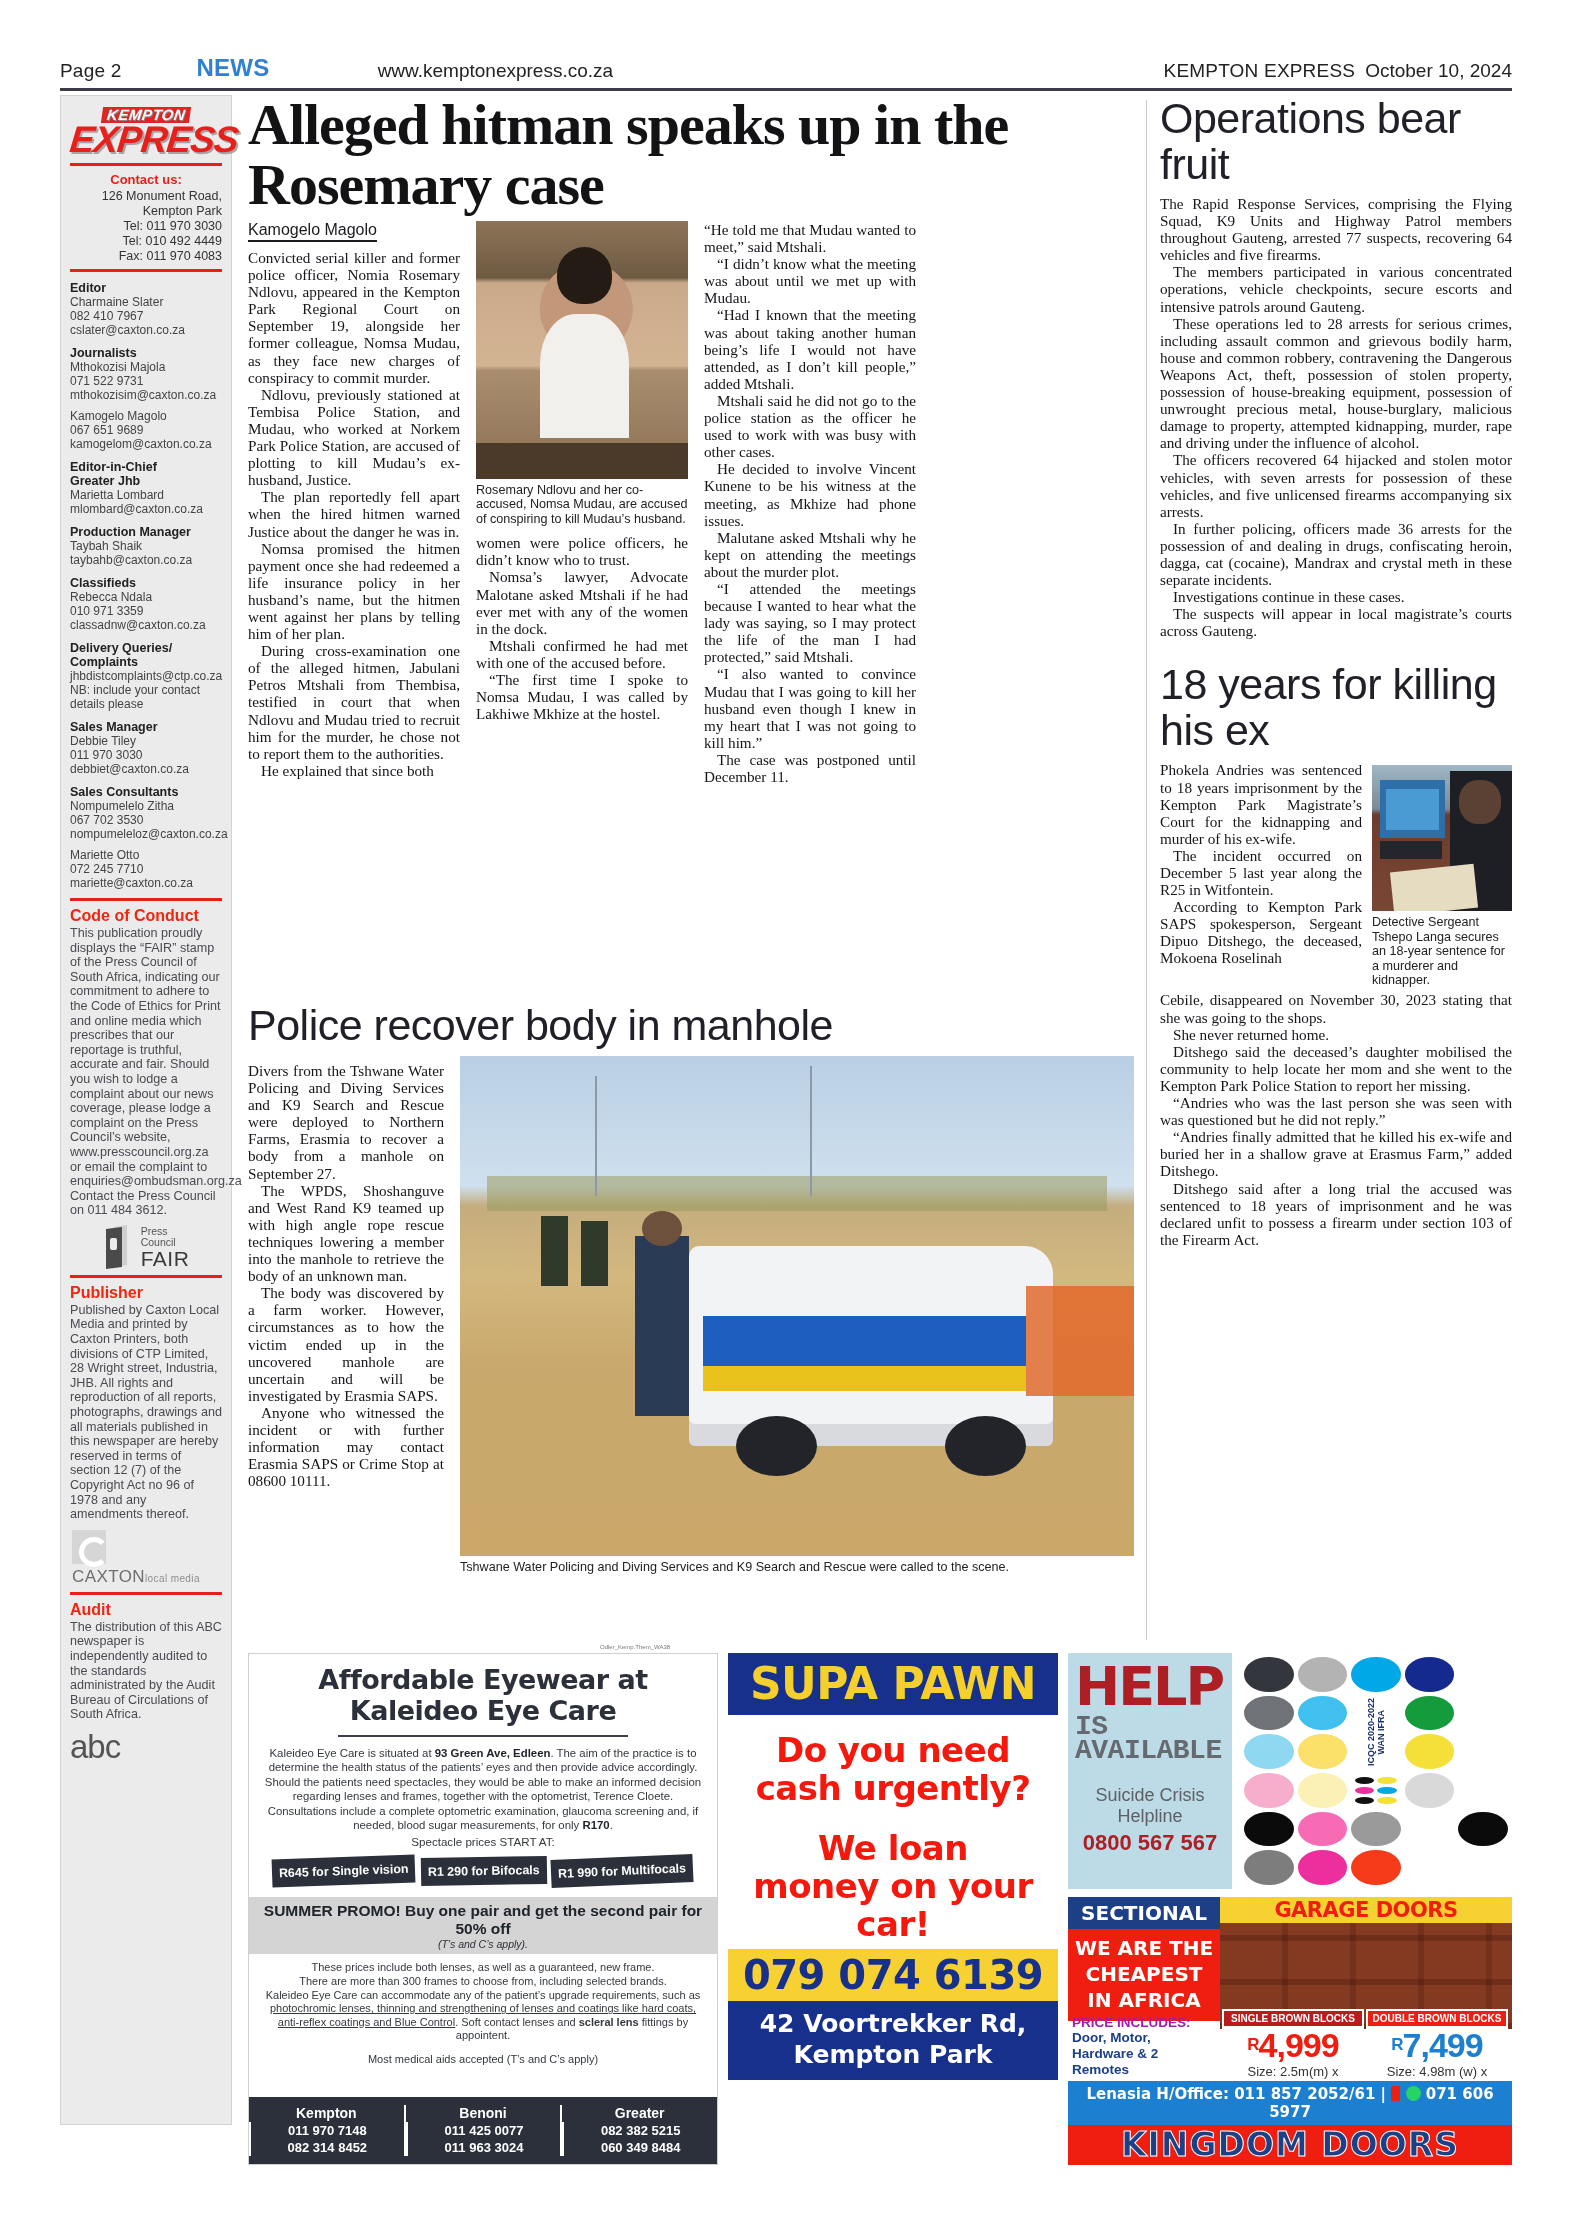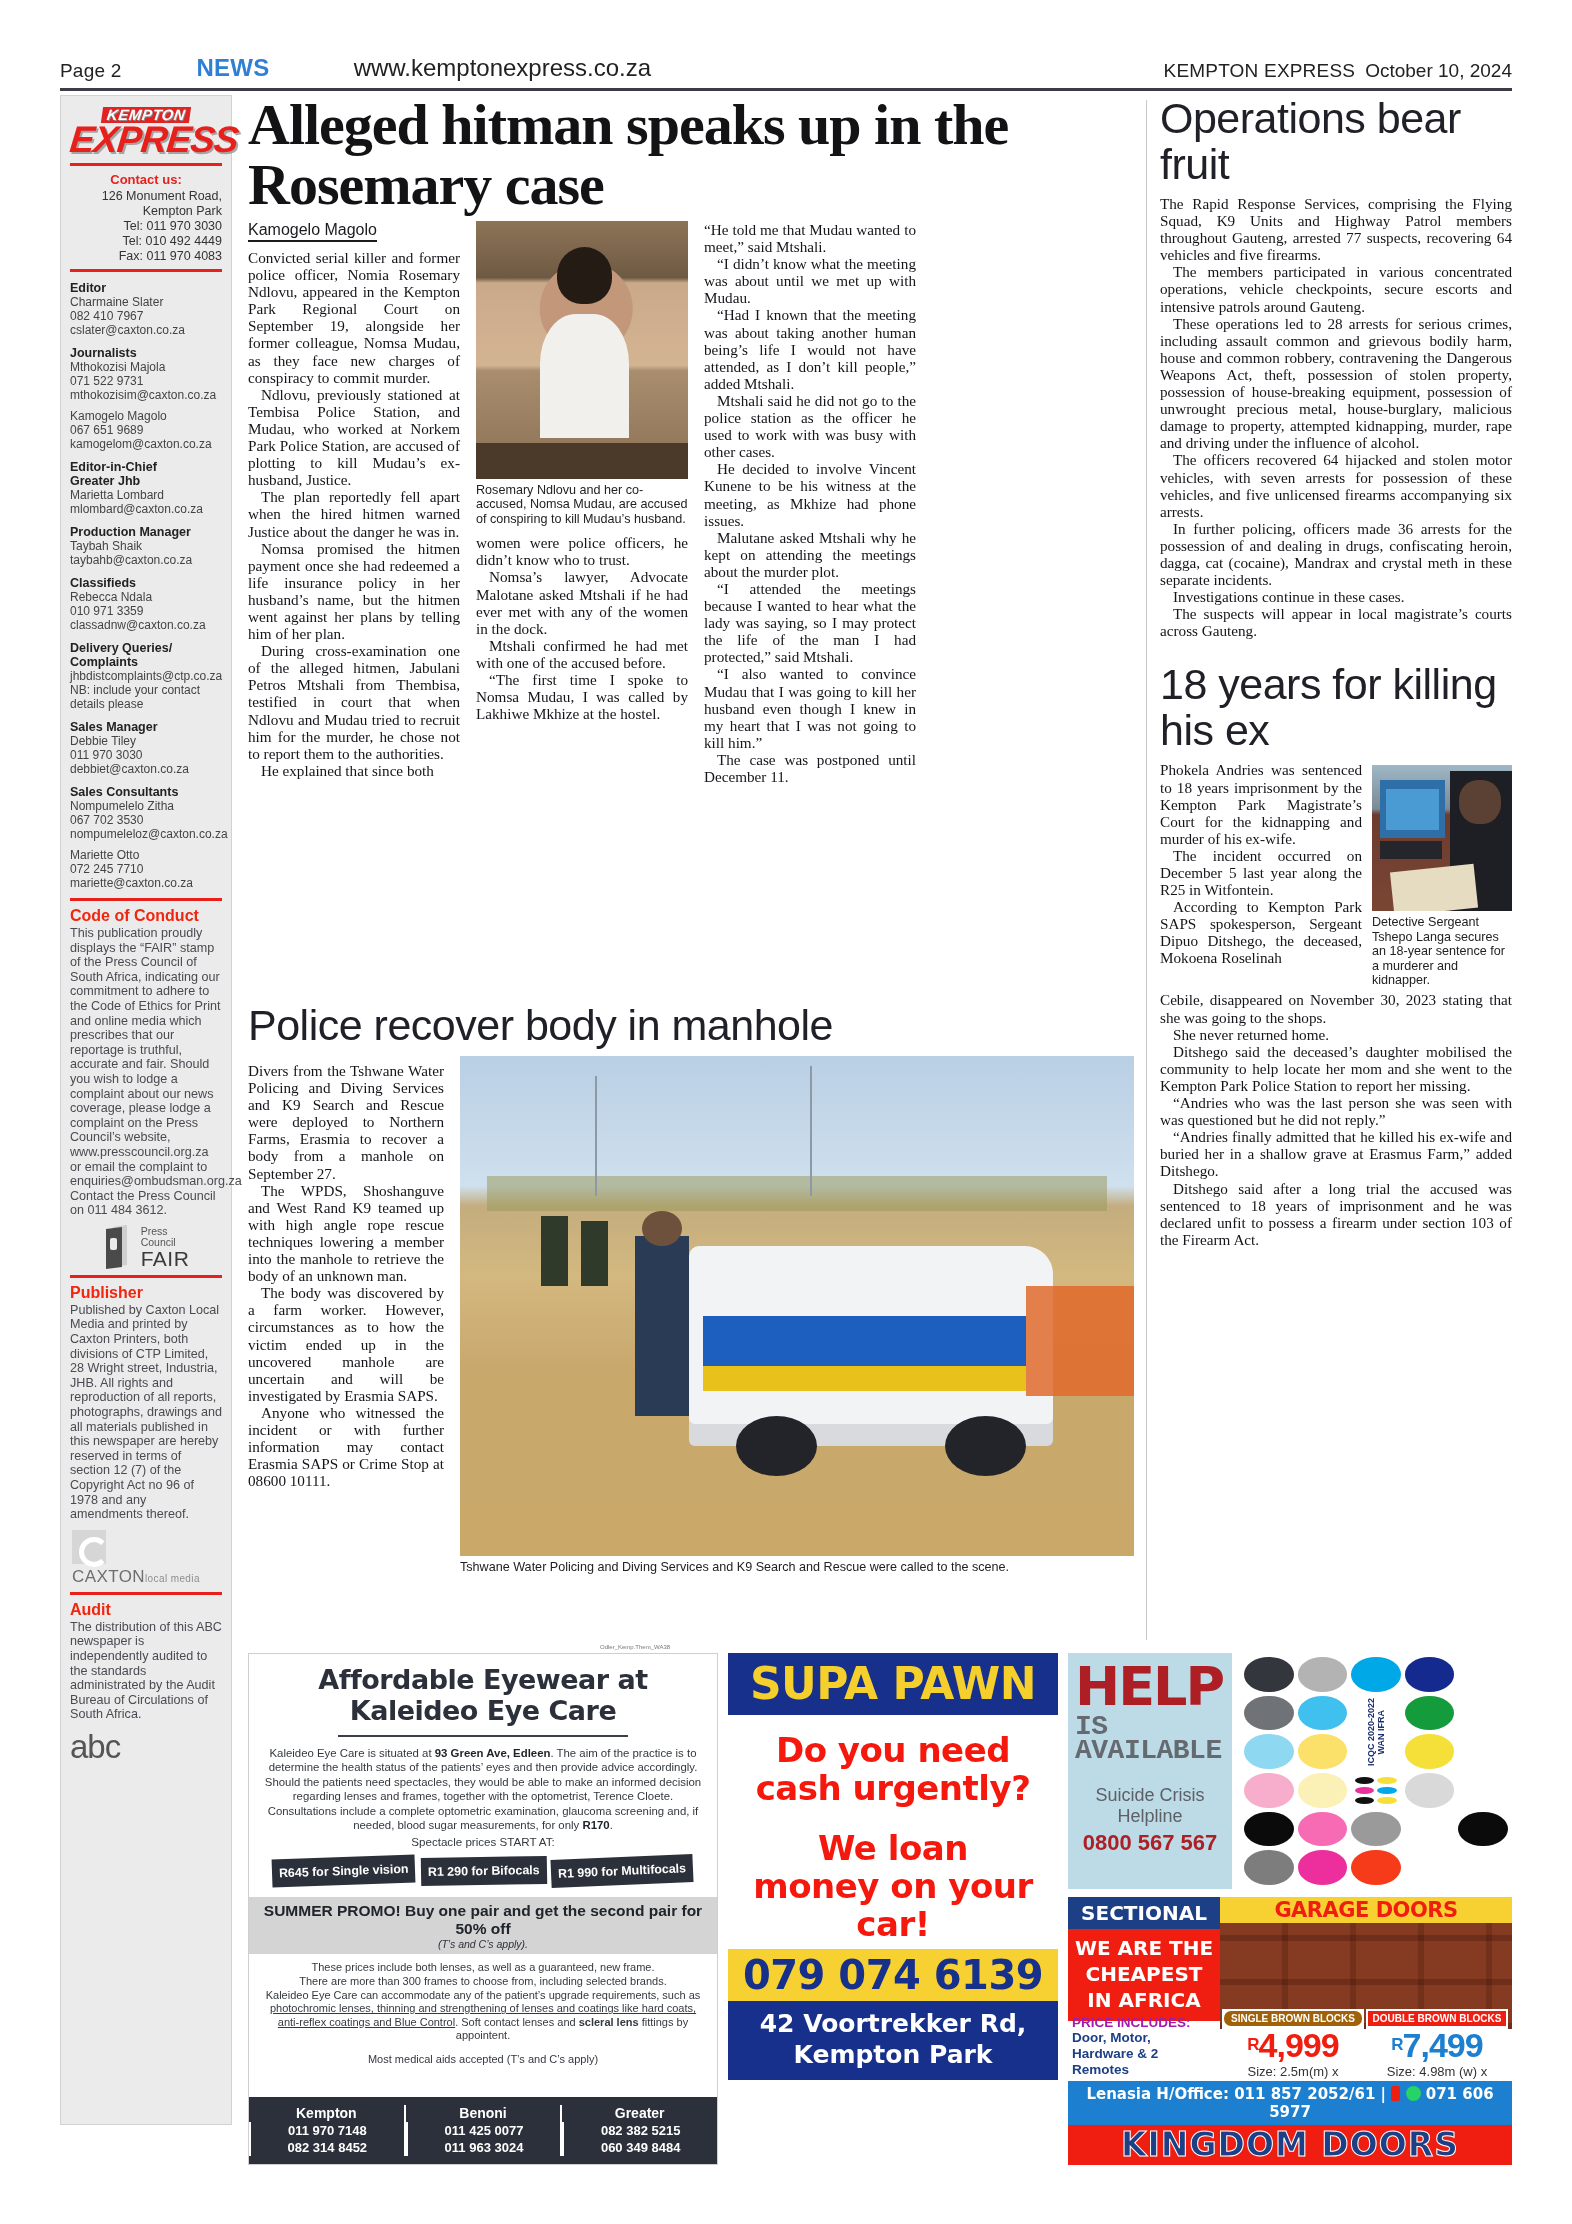--- a/index.html
+++ b/index.html
@@ -13,21 +13,21 @@
   }
   .page { position:relative; width:1572px; height:2224px; padding:0; }
 
   
   .masthead-bar {
     position:absolute; left:60px; top:48px; width:1452px; height:34px;
     display:flex; align-items:flex-end;
   }
   .mh-page { font-size:19px; color:#222; letter-spacing:.2px; }
   .mh-news { font-size:24px; font-weight:bold; color:#2f7fd4; margin-left:75px; letter-spacing:.3px; }
-  .mh-web  { font-size:24px; color:#222; margin-left:84px; }
+  .mh-web  { font-size:19px; color:#222; margin-left:108px; }
   .mh-right { margin-left:auto; font-size:19px; color:#222; white-space:nowrap; }
   .mh-right .pub { letter-spacing:.2px; }
   .mh-right .date { margin-left:10px; }
   .header-rule {
     position:absolute; left:60px; top:88px; width:1452px; height:3px; background:#3c3c46;
   }
 
   
   .sidebar {
     position:absolute; left:60px; top:95px; width:172px; height:2030px;
@@ -201,21 +201,21 @@
     background-blend-mode:multiply;}
   .kd-banner { position:absolute; left:152px; top:0; width:292px; height:26px; background:#f7d131;
     color:#f01e11; font-weight:bold; font-size:21px; text-align:center; line-height:26px;
     font-family:"DejaVu Sans", sans-serif; letter-spacing:-.5px;}
   .kd-price-row { position:absolute; left:0; top:112px; width:100%; display:flex; align-items:flex-start; }
   .kd-includes { width:152px; padding:6px 4px 0 4px;}
   .kd-includes .t { font-weight:bold; font-size:13.5px; color:#a21caf;}
   .kd-includes .b { font-weight:bold; font-size:13.5px; color:#1c3f86; line-height:16px;}
   .kd-card { width:142px; margin-left:2px; border:2px solid #fff; background:#fff; }
   .kd-card .hd { color:#fff; font-weight:bold; font-size:10px; text-align:center; padding:2px 0; }
-  .kd-card.one .hd { background:#a16207;border-radius:7px; }
+  .kd-card.one .hd { background:#b91c1c; }
   .kd-card.two .hd { background:#f01e11; }
   .kd-card .pr { font-weight:bold; font-size:34px; text-align:center; line-height:38px; letter-spacing:-1px;}
   .kd-card.one .pr { color:#f01e11; }
   .kd-card.two .pr { color:#1c7fd0; }
   .kd-card .pr sup { font-size:17px; vertical-align:top; }
   .kd-card .sz { font-size:13px; text-align:center; color:#333; padding-bottom:2px;}
   .kd-contact { position:absolute; left:0; bottom:40px; width:100%; background:#1c7fd0; color:#fff;
     font-weight:bold; font-size:15px; text-align:center; padding:4px 0; font-family:"DejaVu Sans", sans-serif;}
   .kd-wa { display:inline-block; width:15px;height:15px;background:#25d366;border-radius:50%;vertical-align:-2px;}
   .kd-ph { display:inline-block; width:9px;height:15px;background:#f01e11;border-radius:2px;vertical-align:-2px;}

